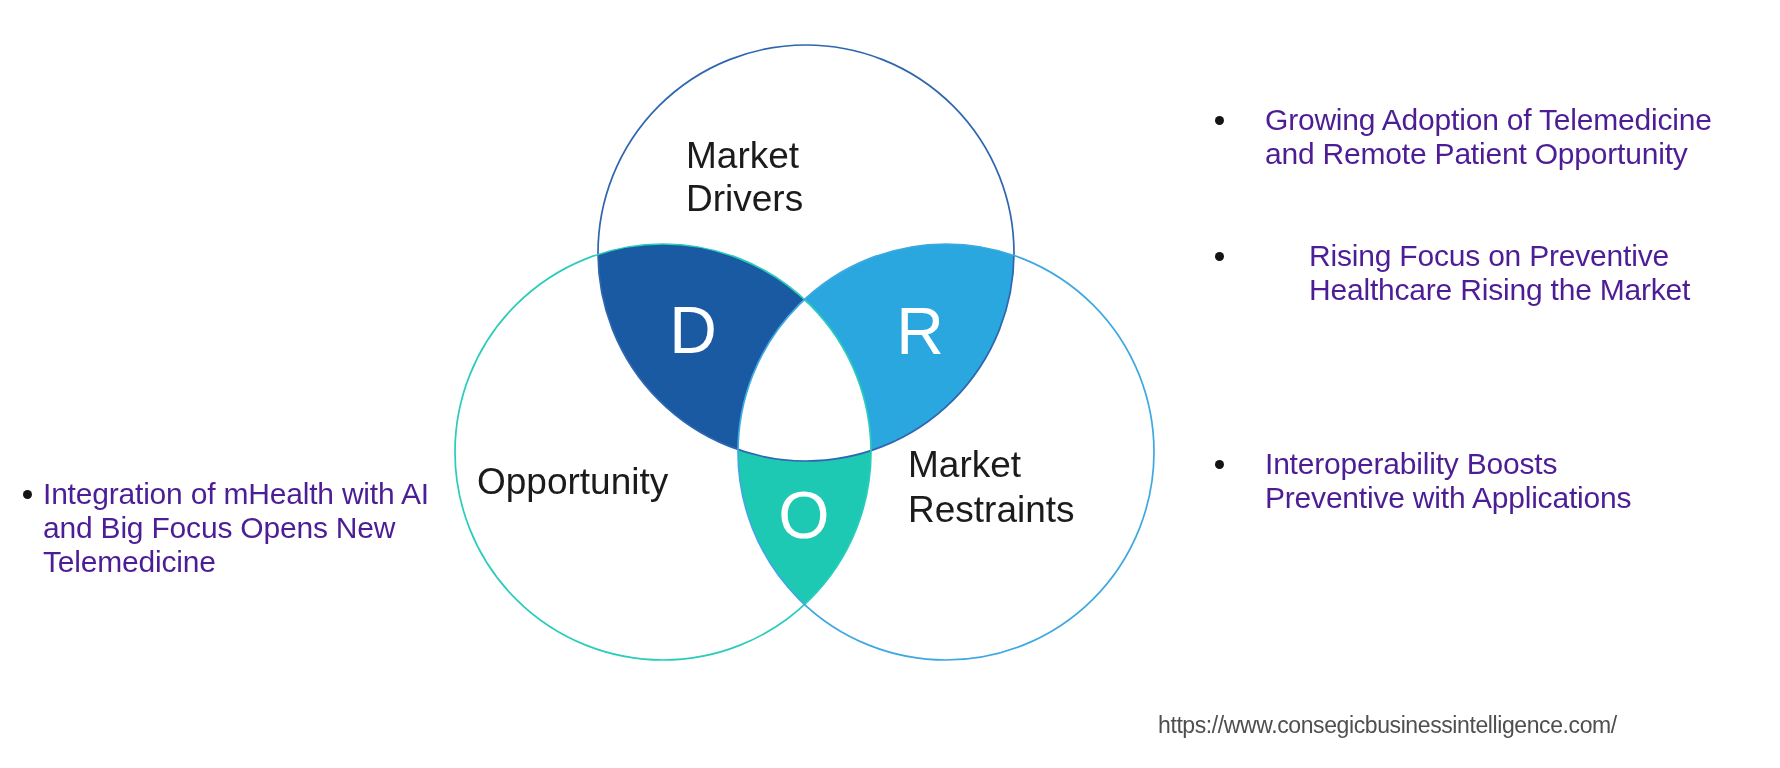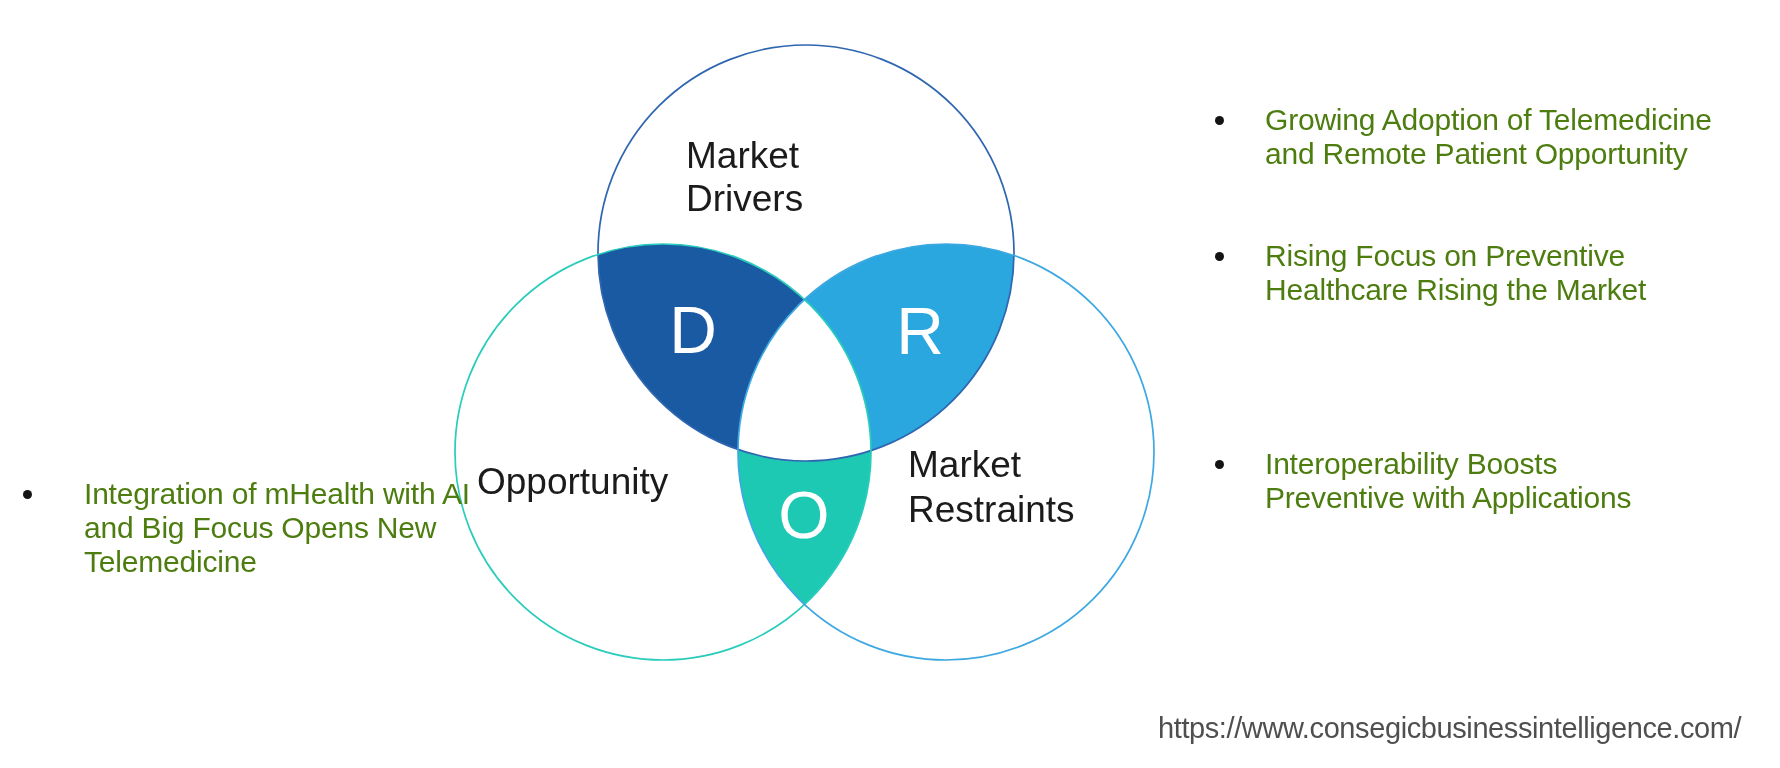--- a/index.html
+++ b/index.html
@@ -11,31 +11,31 @@
   svg .outline{fill:none;stroke-width:1.7px;}
   svg text{font-family:"Liberation Sans",sans-serif;}
   svg text.letter{
     font-size:66px;font-weight:400;fill:#ffffff;text-anchor:middle;
   }
   svg text.clabel{
     font-size:37px;font-weight:400;fill:#1b1b1b;
   }
   .bullet-item{
     position:absolute;display:flex;align-items:flex-start;
-    color:#4d7c0f;font-size:30px;line-height:34px;letter-spacing:-0.2px;
+    color:#4c1d95;font-size:30px;line-height:34px;letter-spacing:-0.2px;
   }
   .bullet-item .dot{
     flex:0 0 auto;width:9px;height:9px;border-radius:50%;
     background:#141414;margin-top:13px;
   }
   .bullet-item.right-col .dot{margin-right:41px;}
   .bullet-item.left-col .dot{margin-right:11px;}
   .footer-url{
     position:absolute;left:1158px;top:712px;
-    font-size:29px;letter-spacing:-0.4px;color:#4f4f4f;white-space:nowrap;
+    font-size:23px;letter-spacing:-0.4px;color:#4f4f4f;white-space:nowrap;
   }
 </style>
 </head>
 <body>
 
 <div class="canvas">
 
   <svg class="venn" width="1780" height="768" viewBox="0 0 1780 768">
     <defs>
       <clipPath id="clipTop">
@@ -70,38 +70,38 @@
     <text class="letter" x="920" y="354">R</text>
     <text class="letter" x="804" y="538">O</text>
 
     <text class="clabel" x="686" y="168">Market</text>
     <text class="clabel" x="686" y="211">Drivers</text>
     <text class="clabel" x="477" y="494">Opportunity</text>
     <text class="clabel" x="908" y="477">Market</text>
     <text class="clabel" x="908" y="522">Restraints</text>
   </svg>
 
-  <div class="bullet-item left-col" style="left:23px;top:477px;gap:41px;">
+  <div class="bullet-item left-col" style="left:23px;top:477px;">
     <span class="dot"></span>
     <div>
       <div>Integration of mHealth with AI</div>
       <div>and Big Focus Opens New</div>
       <div>Telemedicine</div>
     </div>
   </div>
 
   <div class="bullet-item right-col" style="left:1215px;top:103px;">
     <span class="dot"></span>
     <div>
       <div>Growing Adoption of Telemedicine</div>
       <div>and Remote Patient Opportunity</div>
     </div>
   </div>
 
-  <div class="bullet-item right-col" style="left:1215px;top:239px;">
+  <div class="bullet-item right-col" style="left:1215px;top:239px;gap:44px;">
     <span class="dot"></span>
     <div>
       <div>Rising Focus on Preventive</div>
       <div>Healthcare Rising the Market</div>
     </div>
   </div>
 
   <div class="bullet-item right-col" style="left:1215px;top:447px;">
     <span class="dot"></span>
     <div>

